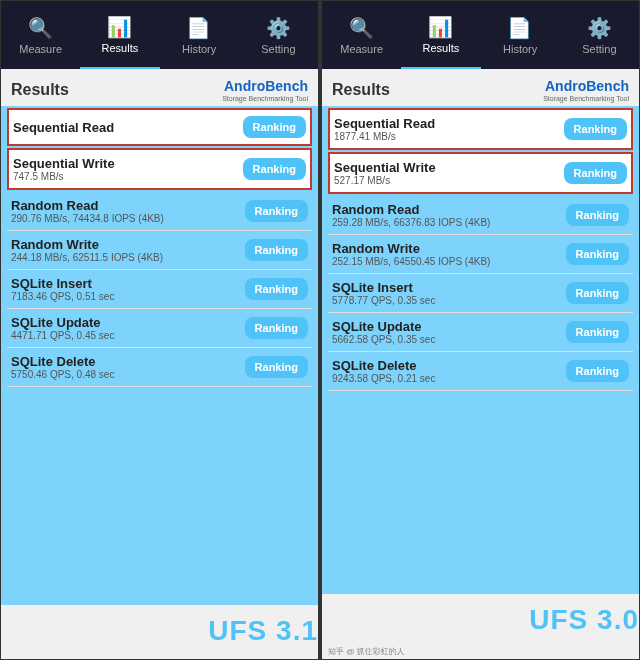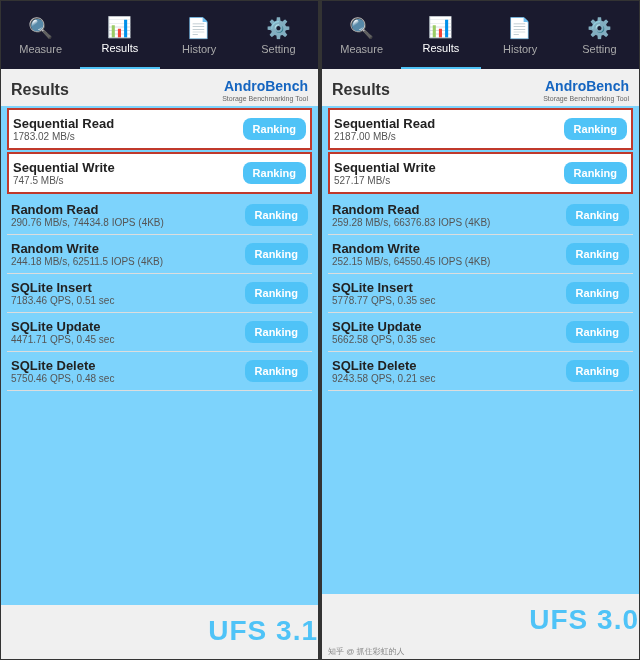--- a/index.html
+++ b/index.html
@@ -192,21 +192,20 @@
       <div class="androbench-logo">
         <span class="logo-main">AndroBench</span>
         <span class="logo-sub">Storage Benchmarking Tool</span>
       </div>
     </div>
 
     <div class="bench-list">
       <div class="bench-row highlighted">
         <div class="bench-info">
           <div class="bench-name">Sequential Read</div>
-          <div class="bench-value">1783.02 MB/s</div>
         </div>
         <button class="ranking-btn">Ranking</button>
       </div>
 
       <div class="bench-row highlighted">
         <div class="bench-info">
           <div class="bench-name">Sequential Write</div>
           <div class="bench-value">747.5 MB/s</div>
         </div>
         <button class="ranking-btn">Ranking</button>
@@ -287,21 +286,21 @@
       <div class="androbench-logo">
         <span class="logo-main">AndroBench</span>
         <span class="logo-sub">Storage Benchmarking Tool</span>
       </div>
     </div>
 
     <div class="bench-list">
       <div class="bench-row highlighted">
         <div class="bench-info">
           <div class="bench-name">Sequential Read</div>
-          <div class="bench-value">2187.00 MB/s</div>
+          <div class="bench-value">1877.41 MB/s</div>
         </div>
         <button class="ranking-btn">Ranking</button>
       </div>
 
       <div class="bench-row highlighted">
         <div class="bench-info">
           <div class="bench-name">Sequential Write</div>
           <div class="bench-value">527.17 MB/s</div>
         </div>
         <button class="ranking-btn">Ranking</button>

